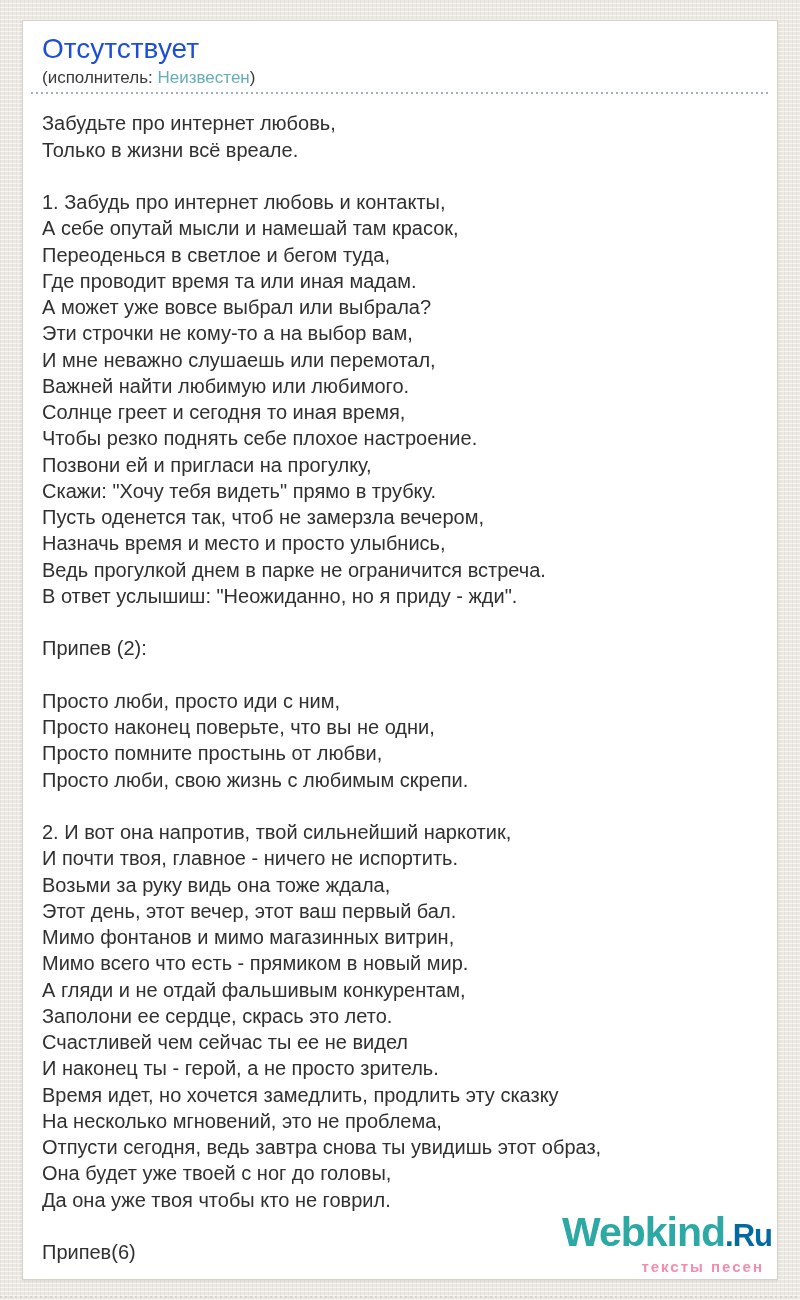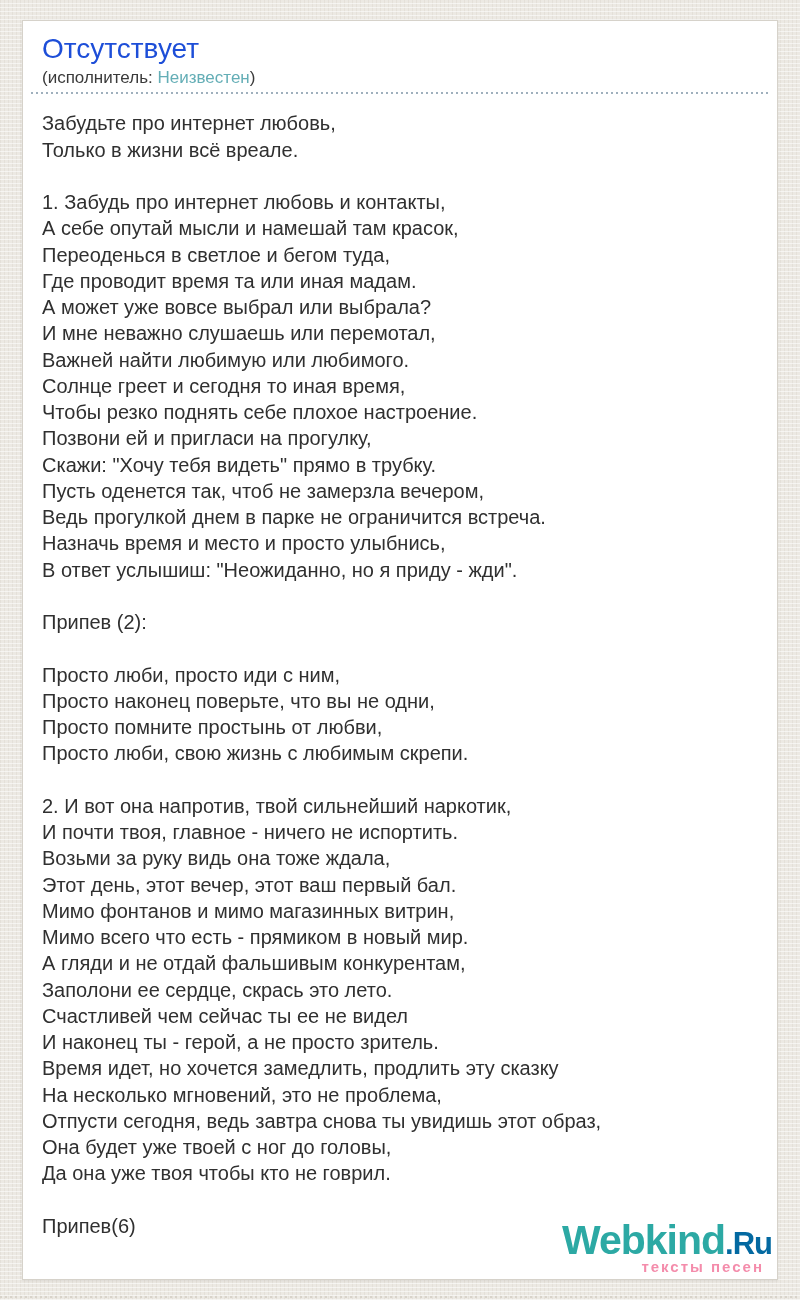--- a/index.html
+++ b/index.html
@@ -71,21 +71,21 @@
     letter-spacing: -1px;
     line-height: 0.85;
   }
   .logo-webkind { font-size: 41px; color: #2ca9a4; }
   .logo-ru     { font-size: 31px; color: #0369a1; }
   .logo-tagline {
     font-size: 15px;
     font-weight: bold;
     color: #f48cab;
     letter-spacing: 2px;
-    margin-top: 1px;
+    margin-top: 9px;
     padding-right: 8px;
   }
   .bottom-strip {
     position: absolute;
     left: 0; right: 0; bottom: 2px;
     height: 2px;
     background-image: repeating-linear-gradient(90deg, #d8d3ca 0 2px, transparent 2px 5px);
   }
 </style>
 </head>
@@ -102,29 +102,30 @@
 
   <div class="lyrics">
       <div class="lyric-line">Забудьте про интернет любовь,</div>
       <div class="lyric-line">Только в жизни всё вреале.</div>
       <div class="lyric-line">&nbsp;</div>
       <div class="lyric-line">1. Забудь про интернет любовь и контакты,</div>
       <div class="lyric-line">А себе опутай мысли и намешай там красок,</div>
       <div class="lyric-line">Переоденься в светлое и бегом туда,</div>
       <div class="lyric-line">Где проводит время та или иная мадам.</div>
       <div class="lyric-line">А может уже вовсе выбрал или выбрала?</div>
+      <div class="lyric-line">Эти строчки не кому-то а на выбор вам,</div>
       <div class="lyric-line">И мне неважно слушаешь или перемотал,</div>
       <div class="lyric-line">Важней найти любимую или любимого.</div>
       <div class="lyric-line">Солнце греет и сегодня то иная время,</div>
       <div class="lyric-line">Чтобы резко поднять себе плохое настроение.</div>
       <div class="lyric-line">Позвони ей и пригласи на прогулку,</div>
       <div class="lyric-line">Скажи: "Хочу тебя видеть" прямо в трубку.</div>
       <div class="lyric-line">Пусть оденется так, чтоб не замерзла вечером,</div>
+      <div class="lyric-line">Назначь время и место и просто улыбнись,</div>
       <div class="lyric-line">Ведь прогулкой днем в парке не ограничится встреча.</div>
-      <div class="lyric-line">Назначь время и место и просто улыбнись,</div>
       <div class="lyric-line">В ответ услышиш: "Неожиданно, но я приду - жди".</div>
       <div class="lyric-line">&nbsp;</div>
       <div class="lyric-line">Припев (2):</div>
       <div class="lyric-line">&nbsp;</div>
       <div class="lyric-line">Просто люби, просто иди с ним,</div>
       <div class="lyric-line">Просто наконец поверьте, что вы не одни,</div>
       <div class="lyric-line">Просто помните простынь от любви,</div>
       <div class="lyric-line">Просто люби, свою жизнь с любимым скрепи.</div>
       <div class="lyric-line">&nbsp;</div>
       <div class="lyric-line">2. И вот она напротив, твой сильнейший наркотик,</div>

